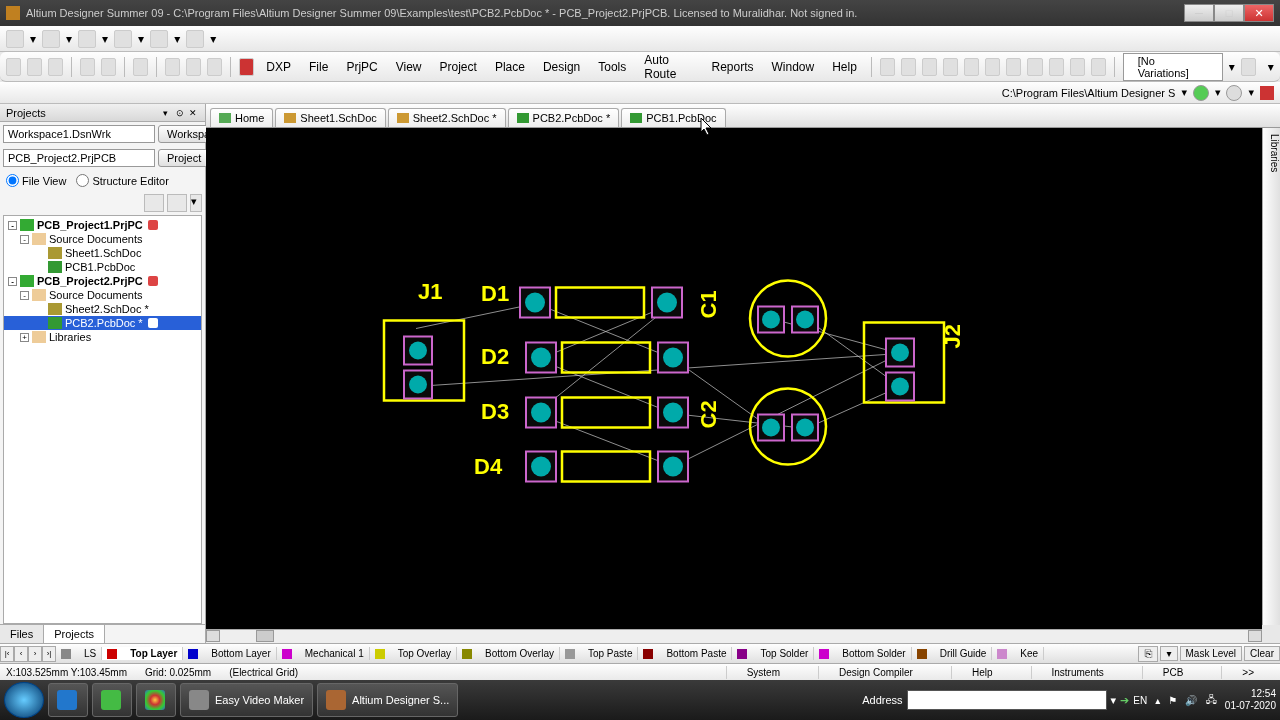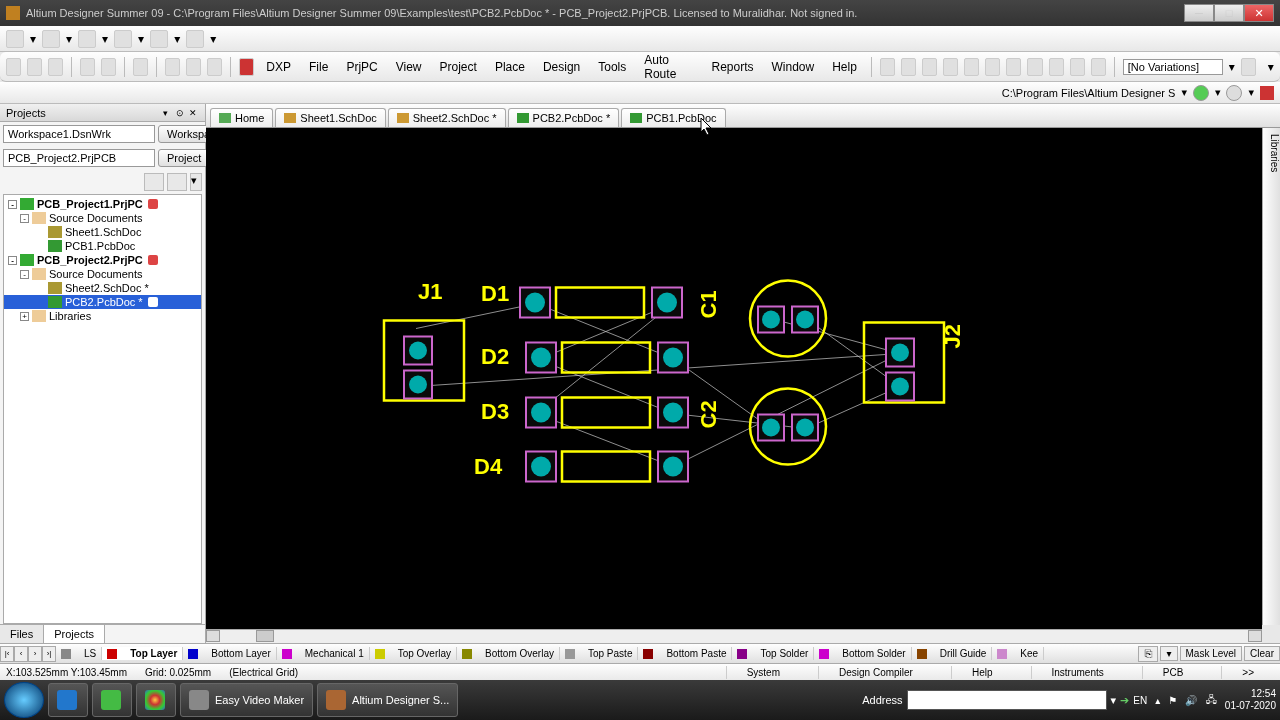--- a/index.html
+++ b/index.html
@@ -10,21 +10,21 @@
 .titlebar .spacer { flex: 1; }
 .winbtns { display: flex; gap: 0; }
 .winbtn { width: 30px; height: 18px; background: linear-gradient(#eee,#ccc); border: 1px solid #888; display: flex; align-items: center; justify-content: center; font-size: 11px; }
 .winbtn.close { background: linear-gradient(#e66,#c33); color: #fff; }
 
 .toolbar1, .toolbar2 { height: 26px; background: linear-gradient(#fefefe,#e8e8e8); border-bottom: 1px solid #bbb; display: flex; align-items: center; padding: 0 6px; gap: 6px; font-size: 12px; }
 .toolbar1 .tbtn, .toolbar2 .tbtn { width: 18px; height: 18px; background: #e0e0e0; border: 1px solid #ccc; border-radius: 2px; }
 .toolbar2 { height: 30px; border-radius: 6px; }
 .toolbar2 .menu { padding: 2px 6px; cursor: default; }
 .toolbar2 .sep { width: 1px; height: 20px; background: #bbb; margin: 0 2px; }
-.toolbar2 .dropdown { background: #fff; border: 1px solid #999; padding: 1px 4px; font-size: 11px; min-width: 100px; }
+.toolbar2 .dropdown { background: #fff; border: 1px solid #999; padding: 1px 14px; font-size: 11px; min-width: 100px; }
 
 .pathbar { height: 22px; background: linear-gradient(#fefefe,#e8e8e8); border-bottom: 1px solid #bbb; display: flex; align-items: center; justify-content: flex-end; padding: 0 6px; font-size: 11px; gap: 6px; }
 .pathbar .navbtn { width: 16px; height: 16px; border-radius: 50%; background: #ddd; border: 1px solid #999; }
 
 .main { display: flex; height: 539px; }
 
 .sidepanel { width: 206px; background: #f4f4f4; border-right: 1px solid #aaa; display: flex; flex-direction: column; font-size: 11px; }
 .sidepanel-title { height: 18px; background: linear-gradient(#f0f0f0,#d8d8d8); border-bottom: 1px solid #aaa; padding: 2px 6px; display: flex; align-items: center; }
 .sidepanel-title .spacer { flex: 1; }
 .sidepanel-title .pbtn { width: 10px; height: 10px; margin-left: 3px; font-size: 9px; }
@@ -199,20 +199,30 @@
       <span class="pbtn">✕</span>
     </div>
     <div class="sp-row">
       <input class="sp-input" readonly="" value="Workspace1.DsnWrk" style="">
       <button class="sp-btn">Workspace</button>
     </div>
     <div class="sp-row">
       <input class="sp-input" readonly="" value="PCB_Project2.PrjPCB" style="">
       <button class="sp-btn">Project</button>
     </div>
+    <div class="sp-radio-row">
+      <label>
+          <input type="radio" checked="" style="">
+          <span>File View</span>
+        </label>
+      <label>
+          <input type="radio" style="">
+          <span>Structure Editor</span>
+        </label>
+    </div>
     <div class="sp-toolbar">
       <div class="sp-tbtn"></div>
       <div class="sp-tbtn"></div>
       <div class="sp-tbtn" style="width:12px">▾</div>
     </div>
     <div class="tree">
       <div class="tree-item bold">
           <span class="exp">-</span>
           <span class="ficon proj"></span>
           <span>PCB_Project1.PrjPC</span>

